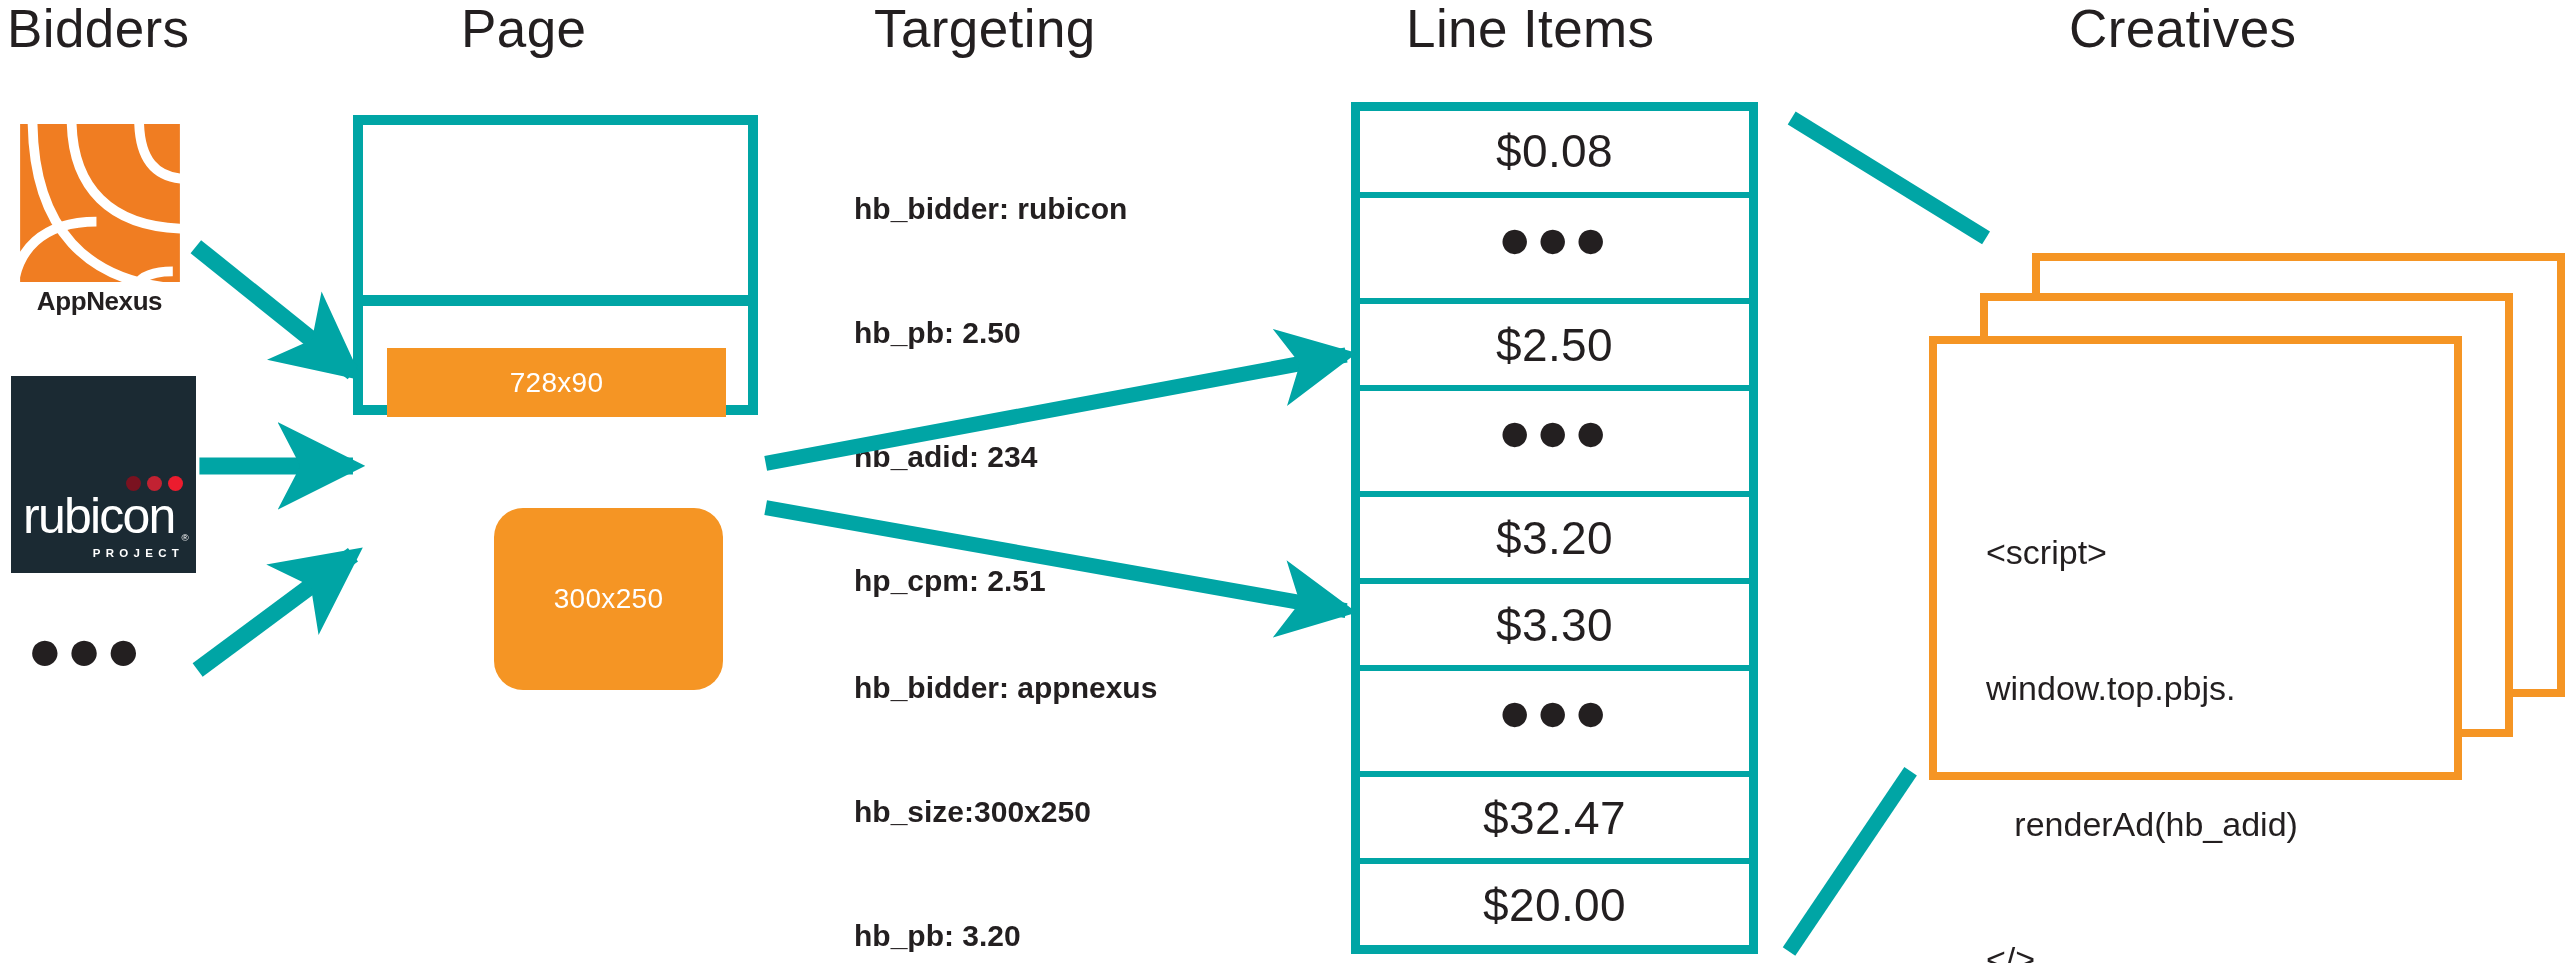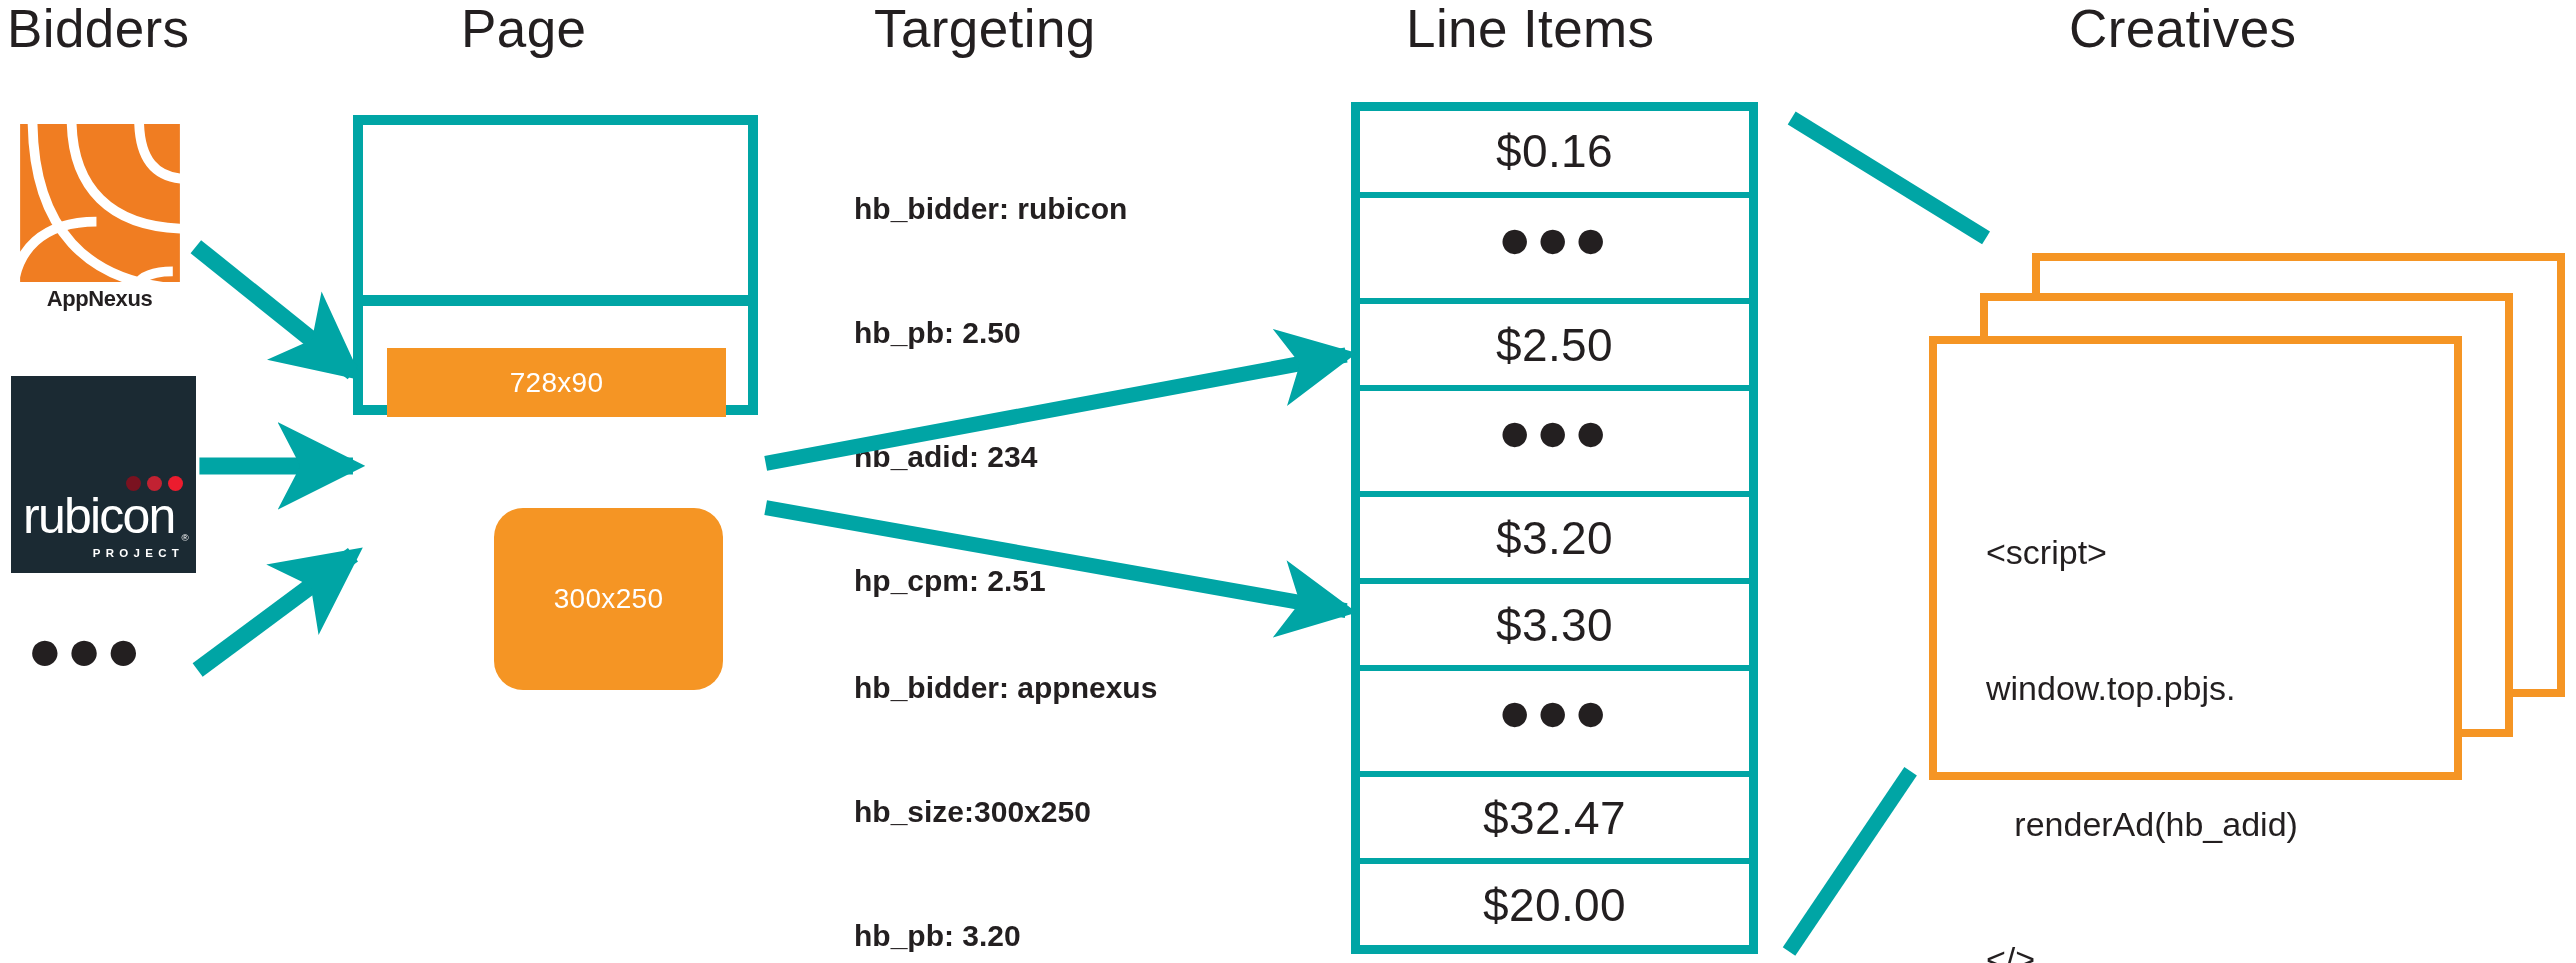--- a/index.html
+++ b/index.html
@@ -33,21 +33,21 @@
 
   
   .appnexus-wrap { position: absolute; left: 19.5px; top: 124px; width: 160px; }
   .appnexus-mark {
     width: 160px; height: 158px;
     position: relative;
     overflow: hidden;
   }
   .appnexus-label {
     margin-top: 3.6px;
-    font-size: 22px;
+    font-size: 26px;
     font-weight: 700;
     color: #231f20;
     letter-spacing: -0.4px;
     text-align: center;
     width: 160px;
   }
 
   
   .rubicon-wrap { position: absolute; left: 10.7px; top: 376px; width: 185px; height: 197px; }
   .rubicon-mark {
@@ -248,21 +248,21 @@
 
   <div class="targeting-block" style="left:854px; top:584px;">
     <span class="tline">hb_bidder: appnexus</span>
     <span class="tline">hb_size:300x250</span>
     <span class="tline">hb_pb: 3.20</span>
     
     
   </div>
 
   <div class="lineitems">
-    <div class="li-row">$0.16</div>
+    <div class="li-row">$0.08</div>
     <div class="li-row ellipsis">●●●</div>
     <div class="li-row">$2.50</div>
     <div class="li-row ellipsis">●●●</div>
     <div class="li-row">$3.20</div>
     <div class="li-row">$3.30</div>
     <div class="li-row ellipsis">●●●</div>
     <div class="li-row">$32.47</div>
     <div class="li-row">$20.00</div>
   </div>
 

